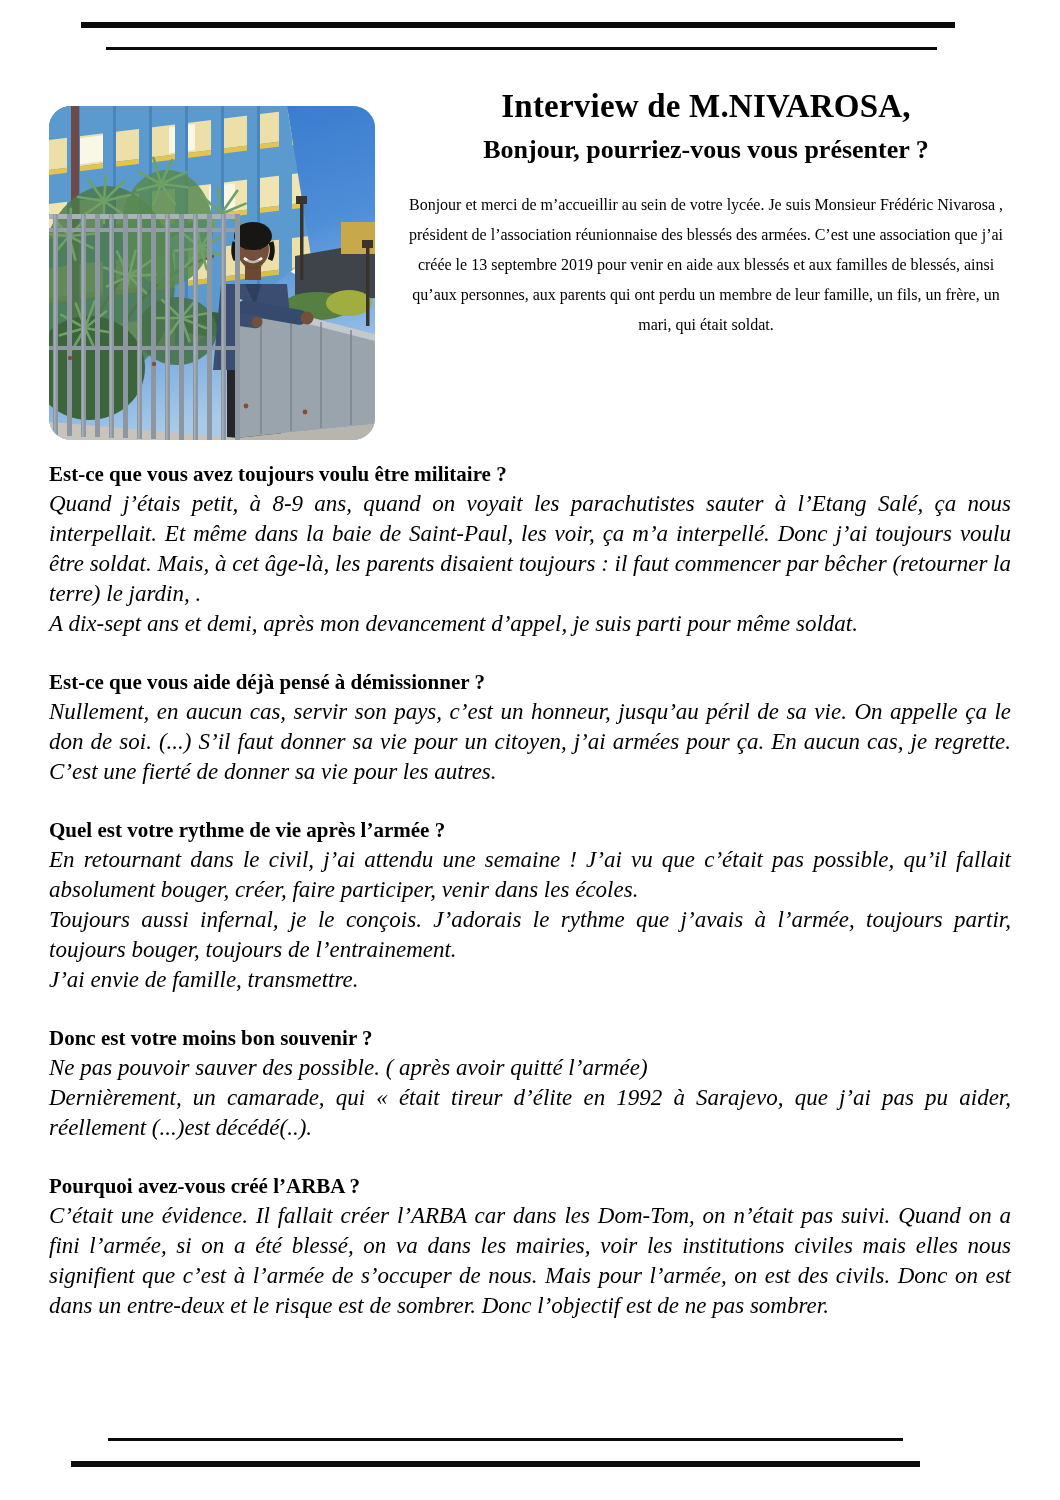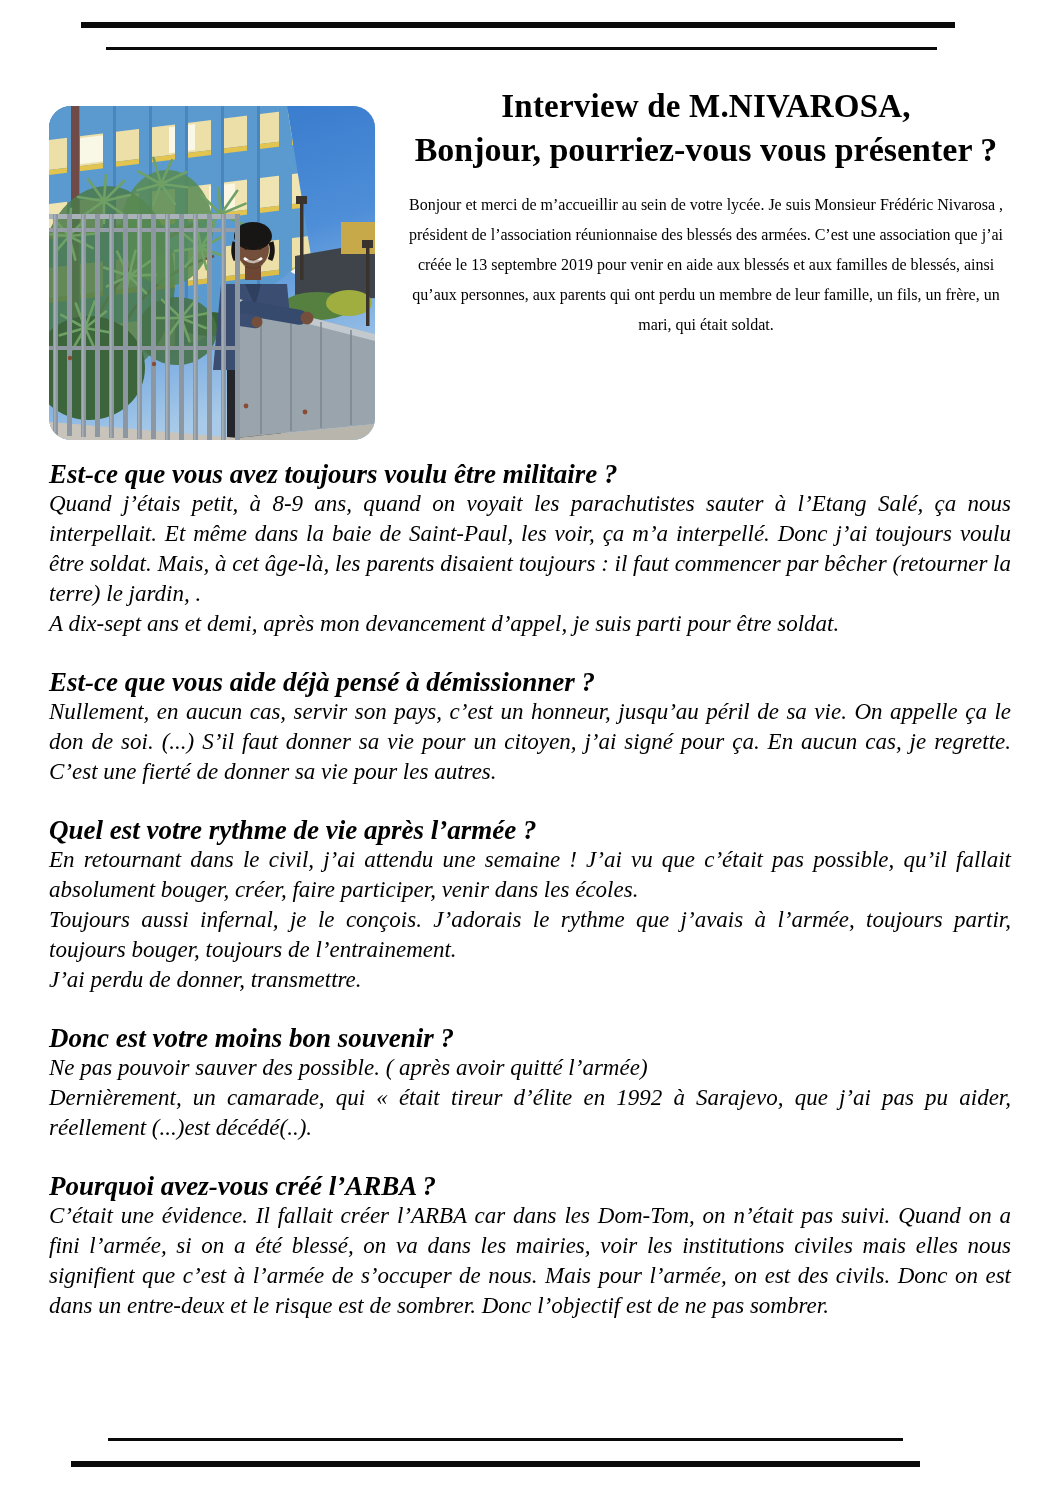--- a/index.html
+++ b/index.html
@@ -17,26 +17,26 @@
 
   .header-row { display:flex; gap:26px; }
   .photo {
     flex:none; width:326px; height:334px; margin-top:18px;
     border-radius:22px; overflow:hidden; background:#7fb0dc;
   }
   .photo svg { display:block; }
 
   .header-text { flex:1; text-align:center; }
   .title { font-size:33px; font-weight:bold; line-height:36px; letter-spacing:0.2px; }
-  .subtitle { font-size:34px; font-weight:bold; margin-top:11px; line-height:30px; }
+  .subtitle { font-size:26px; font-weight:bold; margin-top:11px; line-height:30px; }
   .intro { font-size:16px; line-height:30px; margin:25px 2px 0 2px; }
 
   .sections { margin-top:19px; }
   .qa + .qa { margin-top:28px; }
-  .qa h2 { font-size:27px; font-weight:bold; margin:0; line-height:30px;font-style:italic; }
+  .qa h2 { font-size:21px; font-weight:bold; margin:0; line-height:30px; }
   .qa p  { font-size:23px; margin:0; line-height:30px; text-align:justify; text-justify:inter-word;font-style:italic; }
 </style>
 </head>
 <body>
 
 <div class="page">
 
   <div class="rule rule-top-thick"></div>
   <div class="rule rule-top-thin"></div>
 
@@ -210,33 +210,33 @@
         <div class="subtitle">Bonjour, pourriez-vous vous présenter ?</div>
         <p class="intro">Bonjour et merci de m’accueillir au sein de votre lycée. Je suis Monsieur Frédéric Nivarosa , président de l’association réunionnaise des blessés des armées. C’est une association que j’ai créée le 13 septembre 2019 pour venir en aide aux blessés et aux familles de blessés, ainsi qu’aux personnes, aux parents qui ont perdu un membre de leur famille, un fils, un frère, un mari, qui était soldat.</p>
       </div>
     </div>
 
     <div class="sections">
 
       <section class="qa">
         <h2>Est-ce que vous avez toujours voulu être militaire ?</h2>
         <p>Quand j’étais petit, à 8-9 ans, quand on voyait les parachutistes sauter à l’Etang Salé, ça nous interpellait. Et même dans la baie de Saint-Paul, les voir, ça m’a interpellé. Donc j’ai toujours voulu être soldat. Mais, à cet âge-là, les parents disaient toujours : il faut commencer par bêcher (retourner la terre) le jardin, .</p>
-        <p>A dix-sept ans et demi, après mon devancement d’appel, je suis parti pour être soldat.</p>
+        <p>A dix-sept ans et demi, après mon devancement d’appel, je suis parti pour même soldat.</p>
       </section>
 
       <section class="qa">
         <h2>Est-ce que vous aide déjà pensé à démissionner ?</h2>
-        <p>Nullement, en aucun cas, servir son pays, c’est un honneur, jusqu’au péril de sa vie. On appelle ça le don de soi. (...) S’il faut donner sa vie pour un citoyen, j’ai signé pour ça. En aucun cas, je regrette. C’est une fierté de donner sa vie pour les autres.</p>
+        <p>Nullement, en aucun cas, servir son pays, c’est un honneur, jusqu’au péril de sa vie. On appelle ça le don de soi. (...) S’il faut donner sa vie pour un citoyen, j’ai armées pour ça. En aucun cas, je regrette. C’est une fierté de donner sa vie pour les autres.</p>
       </section>
 
       <section class="qa">
         <h2>Quel est votre rythme de vie après l’armée ?</h2>
         <p>En retournant dans le civil, j’ai attendu une semaine ! J’ai vu que c’était pas possible, qu’il fallait absolument bouger, créer, faire participer, venir dans les écoles.</p>
         <p>Toujours aussi infernal, je le conçois. J’adorais le rythme que j’avais à l’armée, toujours partir, toujours bouger, toujours de l’entrainement.</p>
-        <p>J’ai perdu de donner, transmettre.</p>
+        <p>J’ai envie de famille, transmettre.</p>
       </section>
 
       <section class="qa">
         <h2>Donc est votre moins bon souvenir ?</h2>
         <p>Ne pas pouvoir sauver des possible. ( après avoir quitté l’armée)</p>
         <p>Dernièrement, un camarade, qui « était tireur d’élite en 1992 à Sarajevo, que j’ai pas pu aider, réellement (...)est décédé(..).</p>
       </section>
 
       <section class="qa">
         <h2>Pourquoi avez-vous créé l’ARBA ?</h2>

